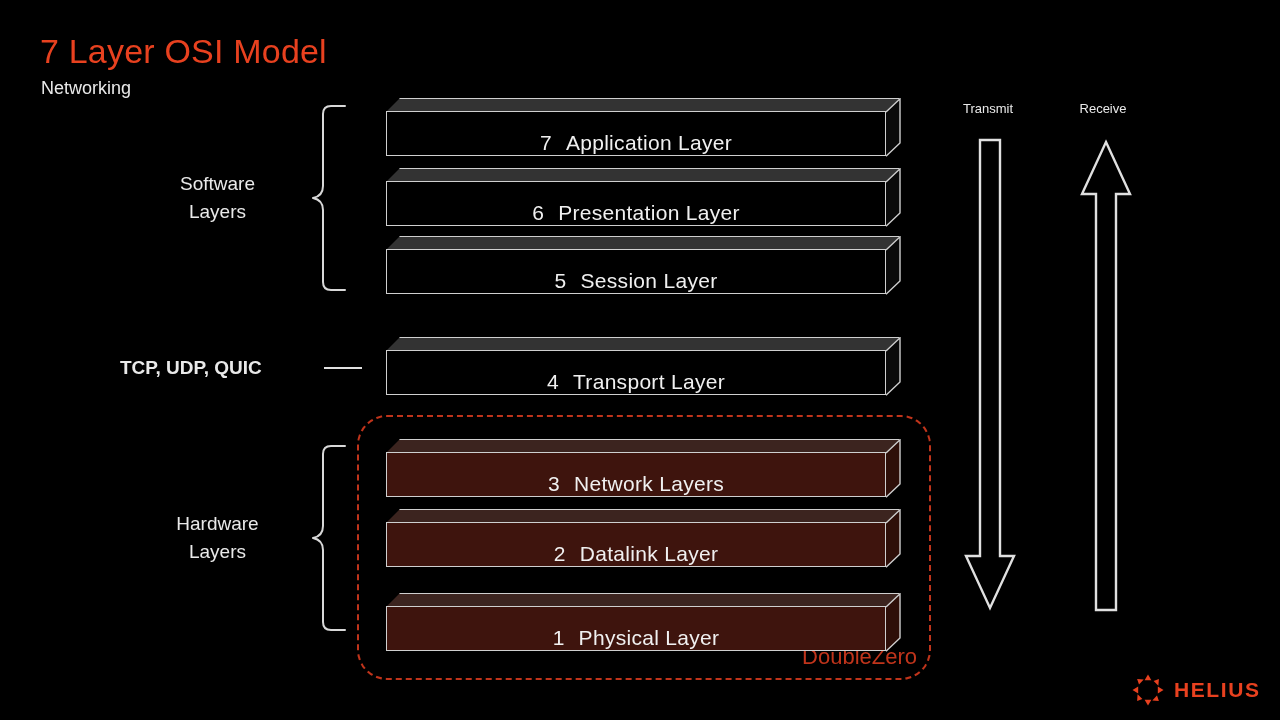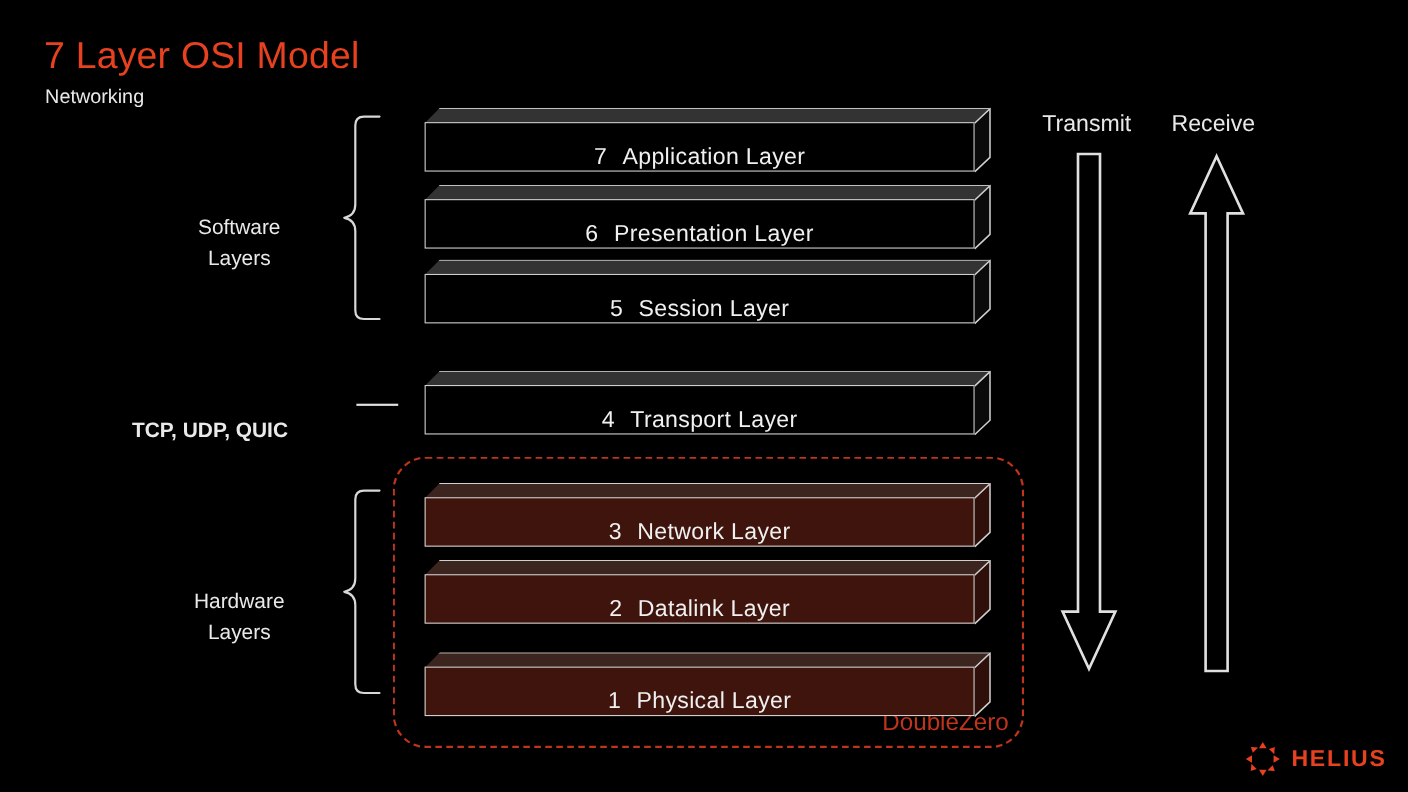--- a/index.html
+++ b/index.html
@@ -109,21 +109,20 @@
   .brace svg { display: block; }
 
   
   .side-label {
     position: absolute;
     text-align: center;
     font-size: 19px;
     color: #e9e9e9;
     line-height: 28px;
     white-space: pre-line;
-    margin-top: 24px;
   }
   .connector {
     position: absolute;
     background: #e0e0e0;
     height: 1.6px;
   }
 
   
   .dz-box {
     position: absolute;
@@ -141,21 +140,21 @@
     bottom: 8px;
     font-size: 22px;
     color: #c0341b;
     white-space: nowrap;
     margin-left: 16px;
   }
 
   
   .flow-label {
     position: absolute;
-    font-size: 21px;
+    font-size: 13px;
     color: #e9e9e9;
     white-space: nowrap;
     text-align: center;
   }
   .arrow { position: absolute; }
   .arrow svg { display: block; }
 
   
   .logo {
     position: absolute;
@@ -235,21 +234,21 @@
     </div>
   </div>
 
   <div class="layer red" style="left:386px; top:439px;">
     <div class="top"></div>
     <div class="side"></div>
     <svg class="side-edge" viewBox="0 0 16 59">
       <polyline points="1,14 15,0.8 15,45 1,58.2" fill="none" stroke="#cfcfcf" stroke-width="1.4"></polyline>
     </svg>
     <div class="face">
-      <span class="label"><span class="num">3</span><span>Network Layer</span></span>
+      <span class="label"><span class="num">3</span><span>Network Layers</span></span>
     </div>
   </div>
 
   <div class="layer red" style="left:386px; top:509px;">
     <div class="top"></div>
     <div class="side"></div>
     <svg class="side-edge" viewBox="0 0 16 59">
       <polyline points="1,14 15,0.8 15,45 1,58.2" fill="none" stroke="#cfcfcf" stroke-width="1.4"></polyline>
     </svg>
     <div class="face">

